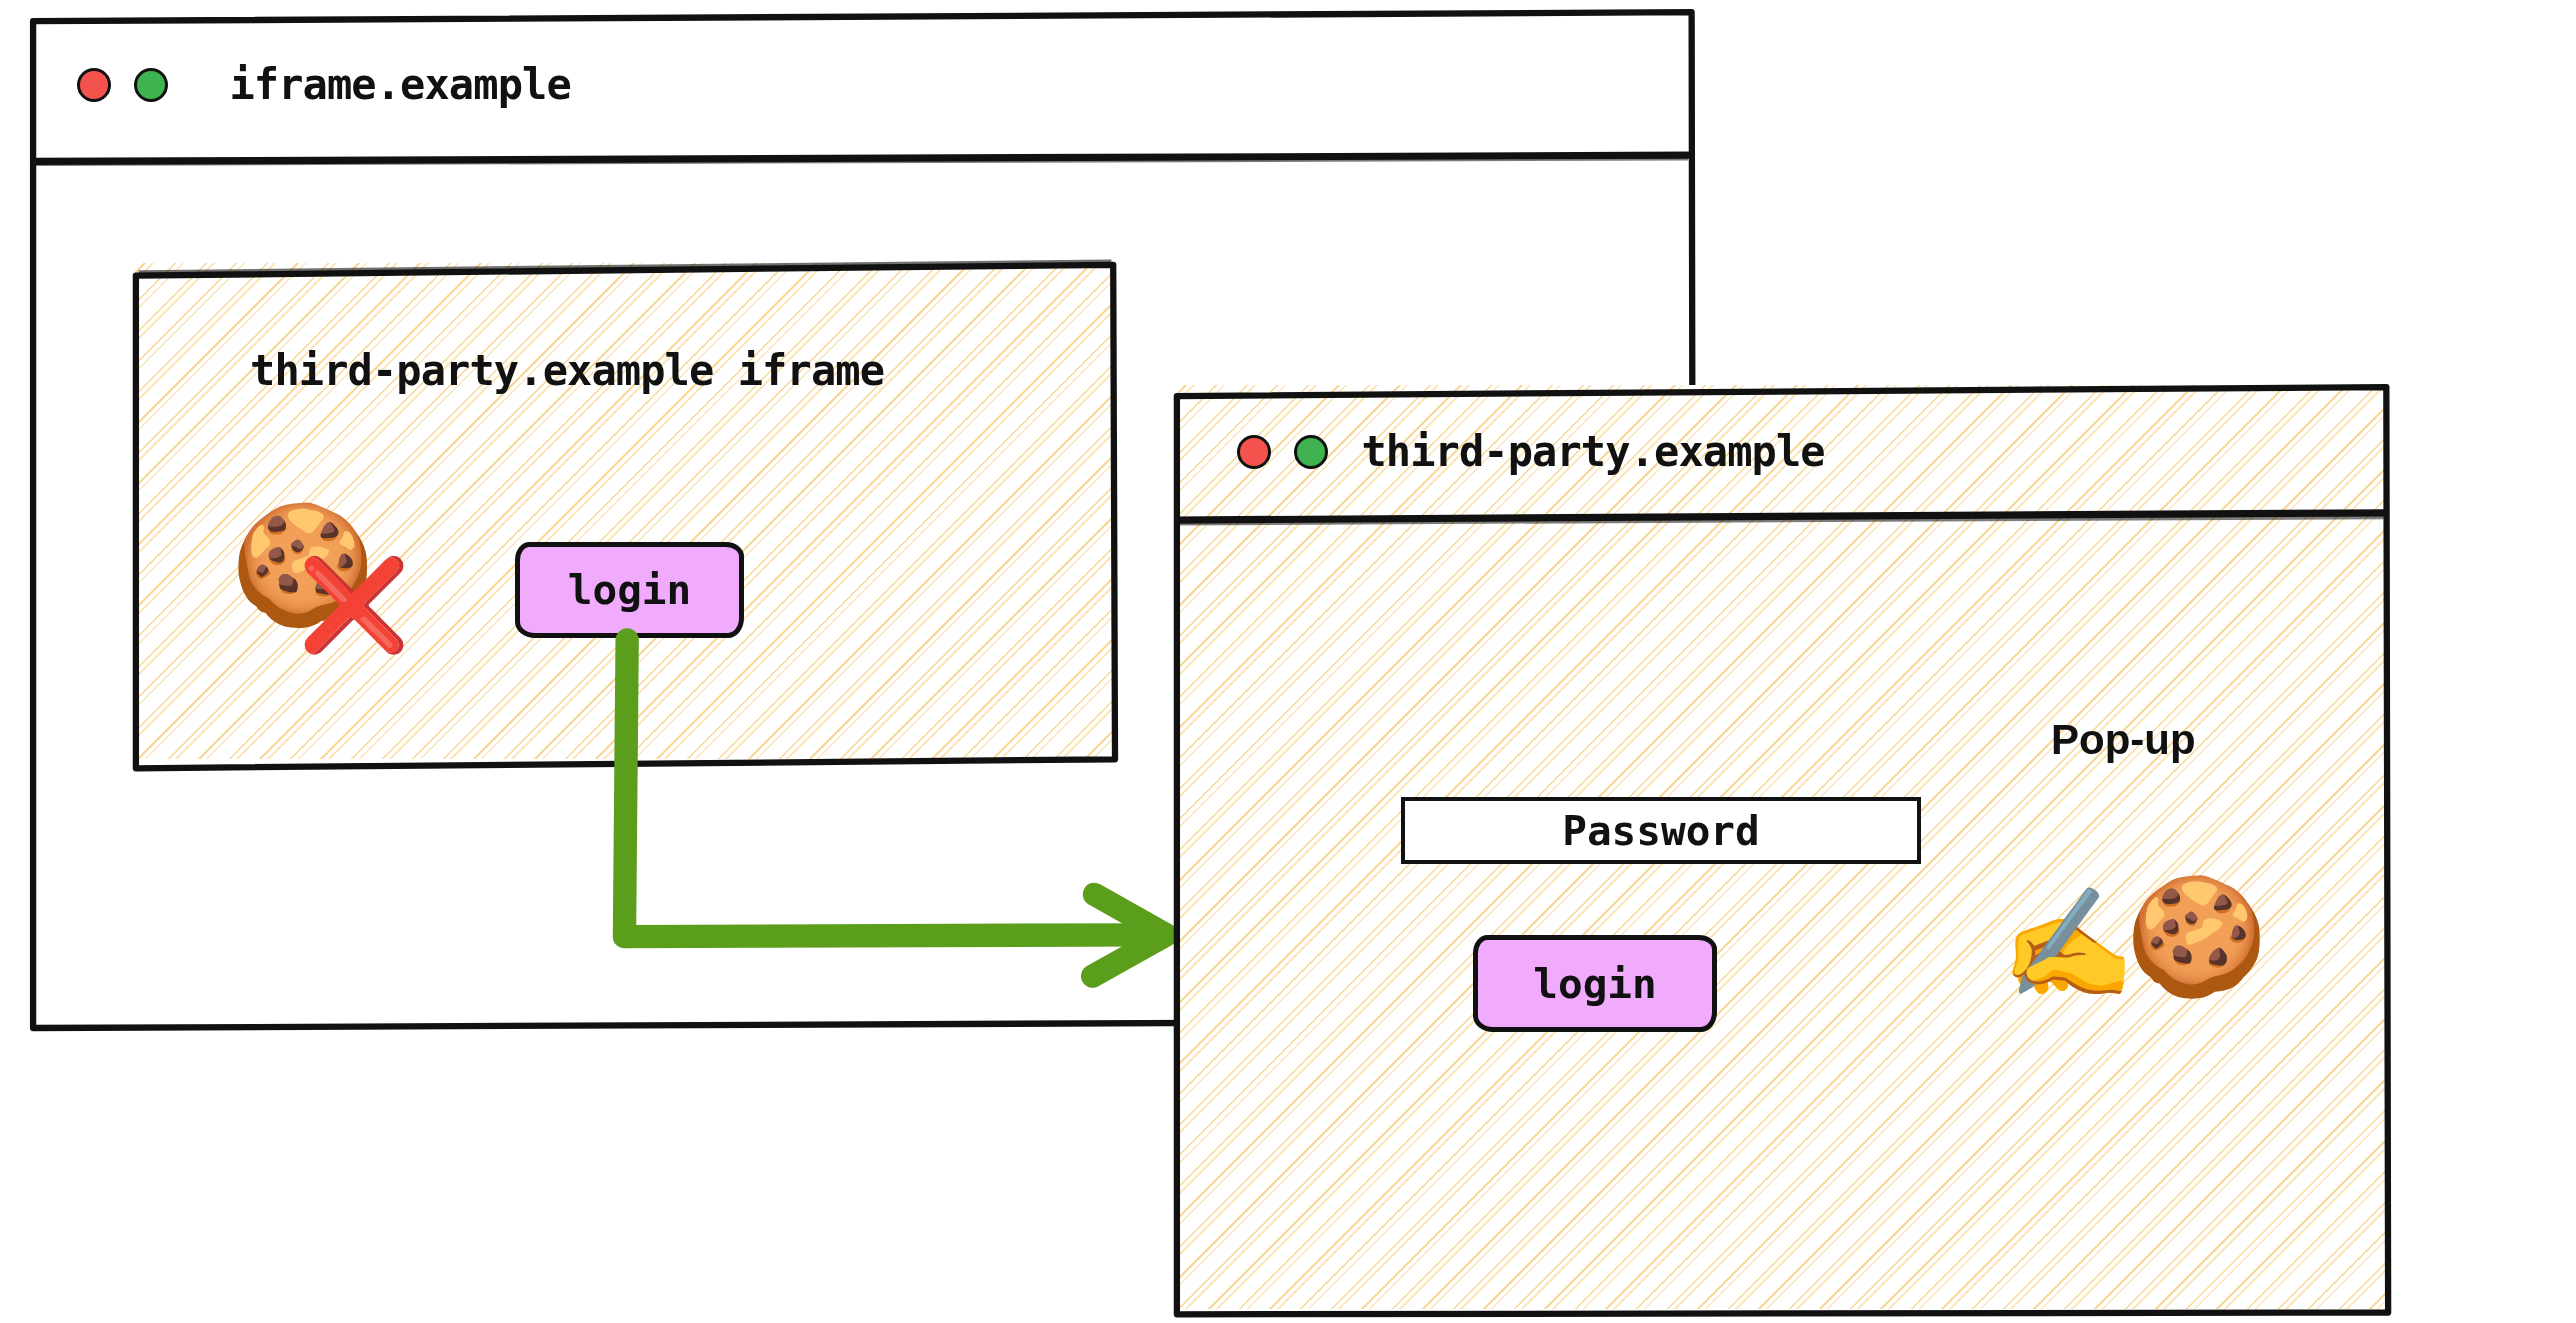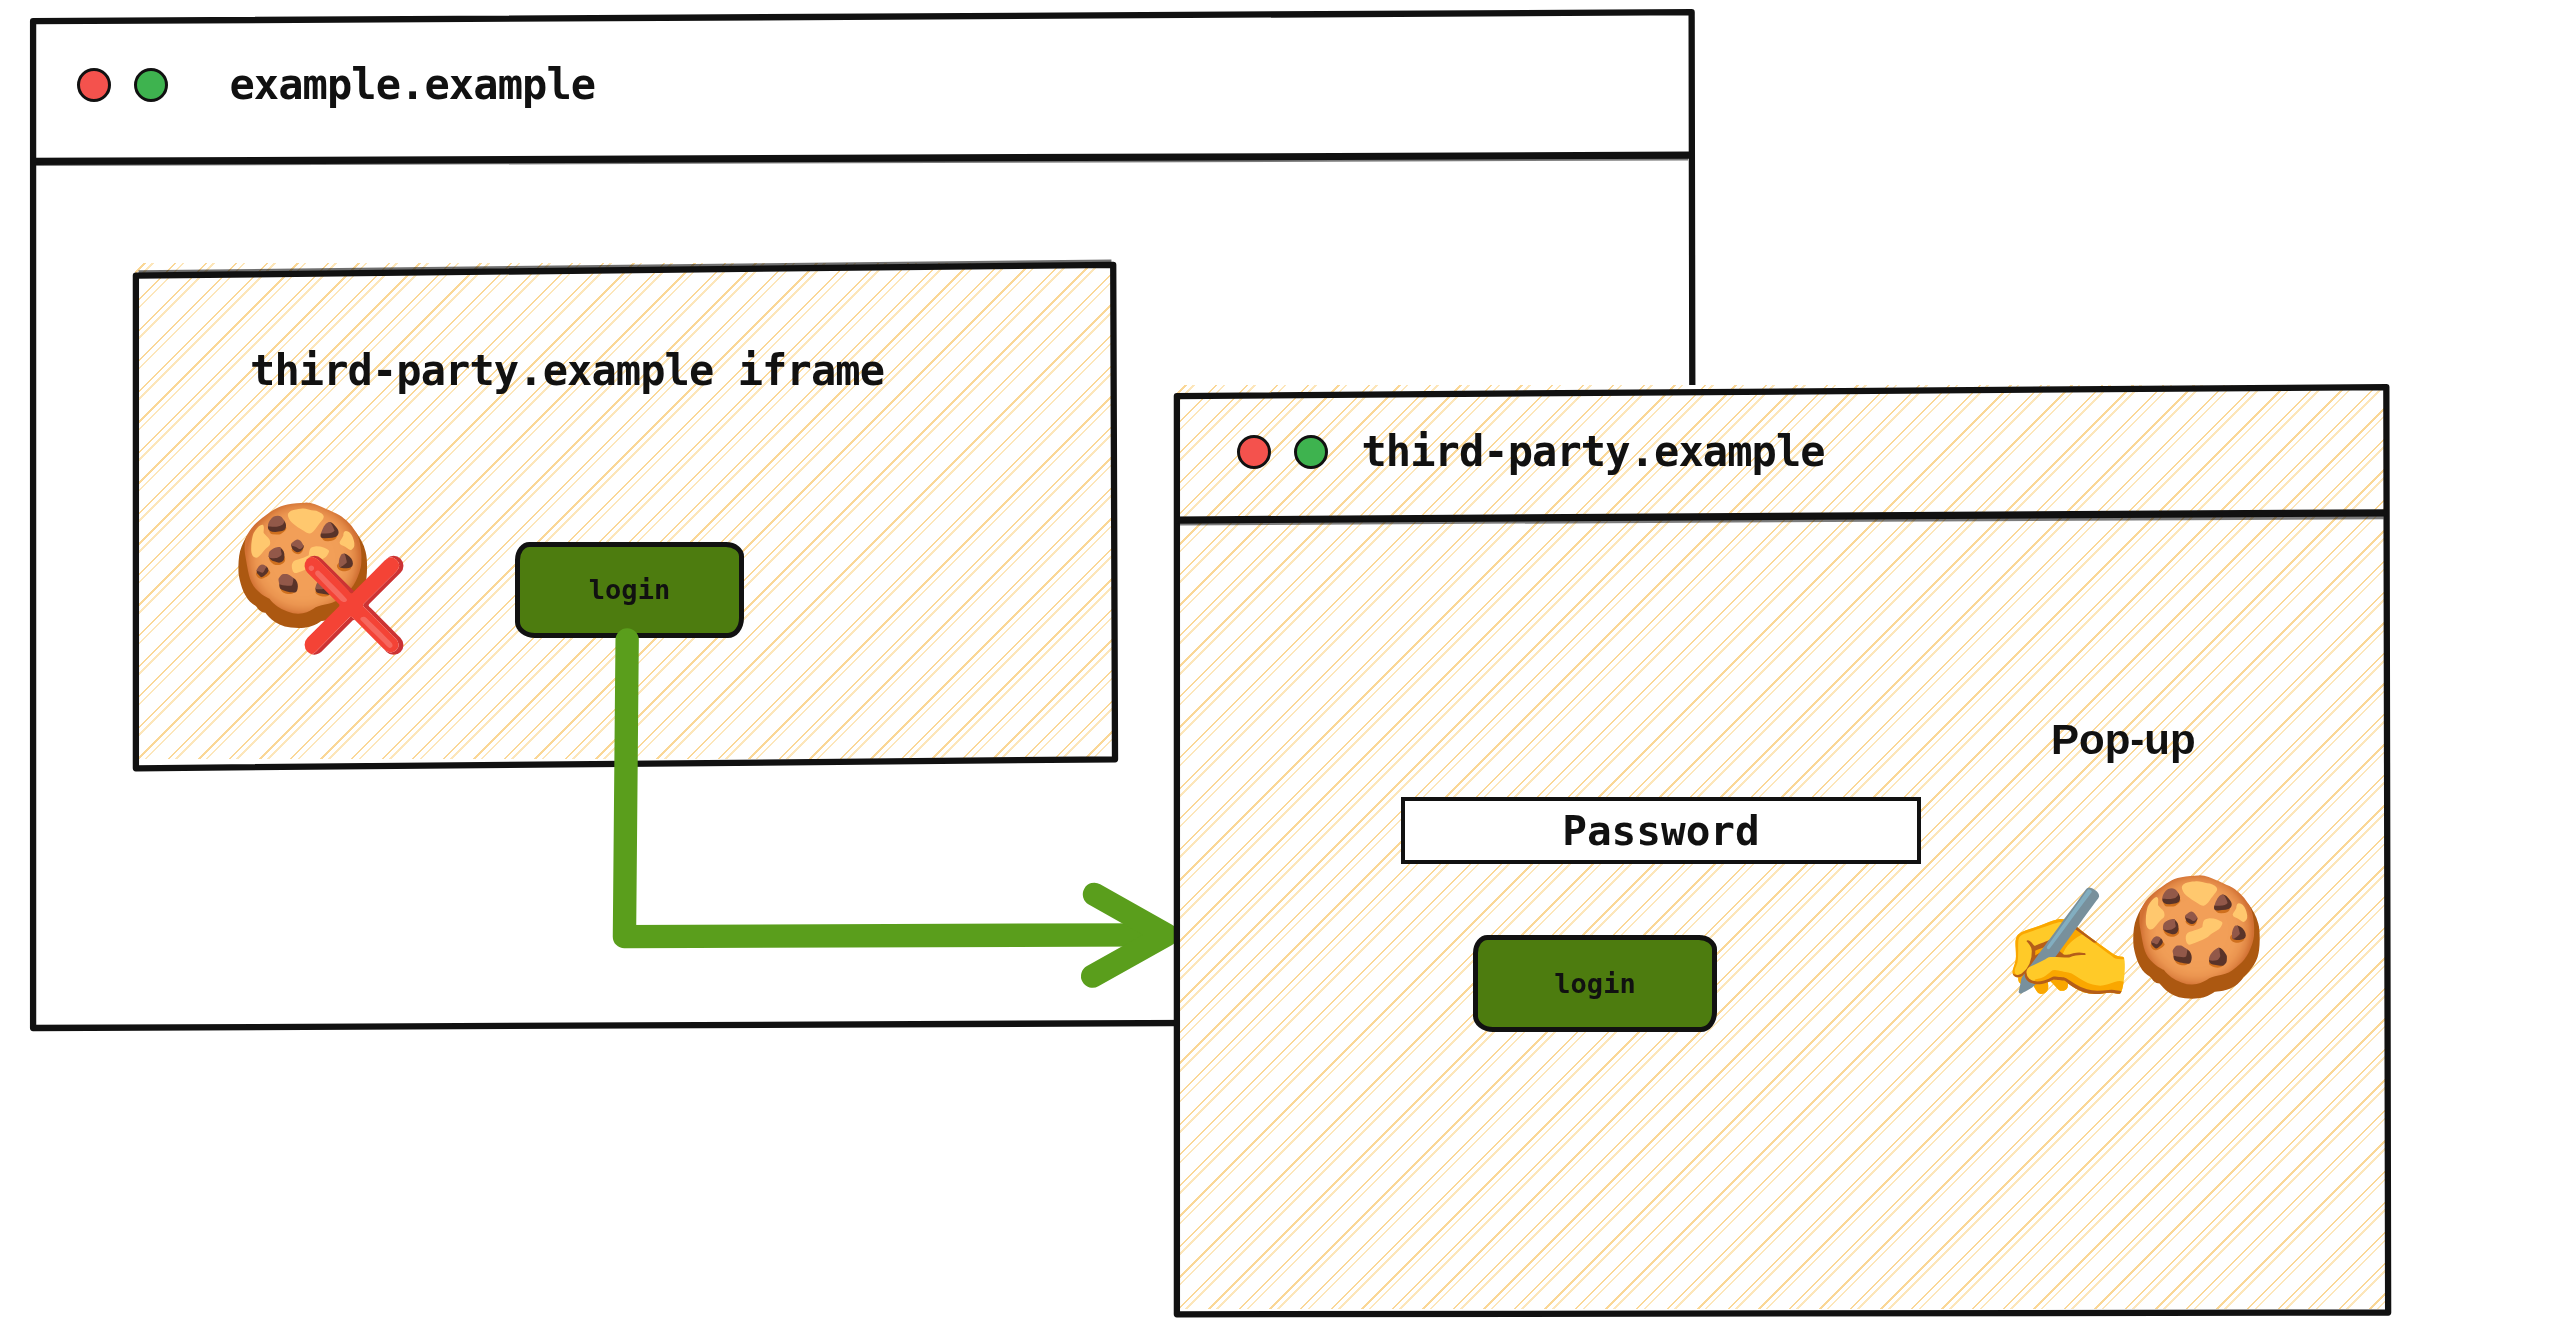--- a/index.html
+++ b/index.html
@@ -35,24 +35,24 @@
   .dot{width:34px;height:34px;border-radius:50%;border:3.6px solid #111;box-sizing:border-box;}
   .dot-red{background:#f4524d;}
   .dot-green{background:#3eb34f;}
   .title-text{font-size:42px;font-weight:700;letter-spacing:-0.9px;color:#111;white-space:nowrap;}
 
   
   .panel-label{position:absolute;font-size:42px;font-weight:700;color:#111;white-space:nowrap;letter-spacing:-0.9px;}
 
   
   .btn{
-    position:absolute;background:#4d7c0f;
+    position:absolute;background:#f0abfc;
     border:5.4px solid #111;
     display:flex;align-items:center;justify-content:center;
-    font-size:27px;font-weight:700;color:#111;letter-spacing:0px;
+    font-size:41px;font-weight:700;color:#111;letter-spacing:0px;
     box-sizing:border-box;
     border-radius:14.4px 18px 16px 20px / 18px 14.4px 20px 16px;
   }
 
   
   .field{
     position:absolute;background:#ffffff;border:4.5px solid #111;
     display:flex;align-items:center;justify-content:center;
     font-size:41px;font-weight:700;color:#111;box-sizing:border-box;
   }
@@ -76,21 +76,21 @@
       <path d="M9,19 L1854,9 L1856,1131 L9,1139 Z" fill="none" stroke="#111" stroke-width="7" stroke-linejoin="round"></path>
       <path d="M7,175 L1853,168" fill="none" stroke="#111" stroke-width="8"></path>
       <path d="M11,178 L1850,172" fill="none" stroke="#111" stroke-width="4" opacity=".55"></path>
     </svg>
 
     <div class="titlebar" style="height:144px;padding-left:43px;">
       <div class="dots">
         <div class="dot dot-red"></div>
         <div class="dot dot-green"></div>
       </div>
-      <div class="title-text" style="margin-left:61px;">example.example</div>
+      <div class="title-text" style="margin-left:61px;">iframe.example</div>
     </div>
 
     <div class="win hatch" style="left:101px;top:250px;width:980px;height:496px;">
     </div>
     <svg style="left:92px;top:241px;width:1007px;height:526px;" viewBox="0 0 1120 585" width="1007" height="526">
       <path d="M11,24 L1098,12 L1100,562 L11,572 Z" fill="none" stroke="#111" stroke-width="7" stroke-linejoin="round"></path>
       <path d="M14,20 L1096,8" fill="none" stroke="#111" stroke-width="4" opacity=".6"></path>
     </svg>
 
     <div class="panel-label" style="left:216px;top:333px;">third-party.example iframe</div>

